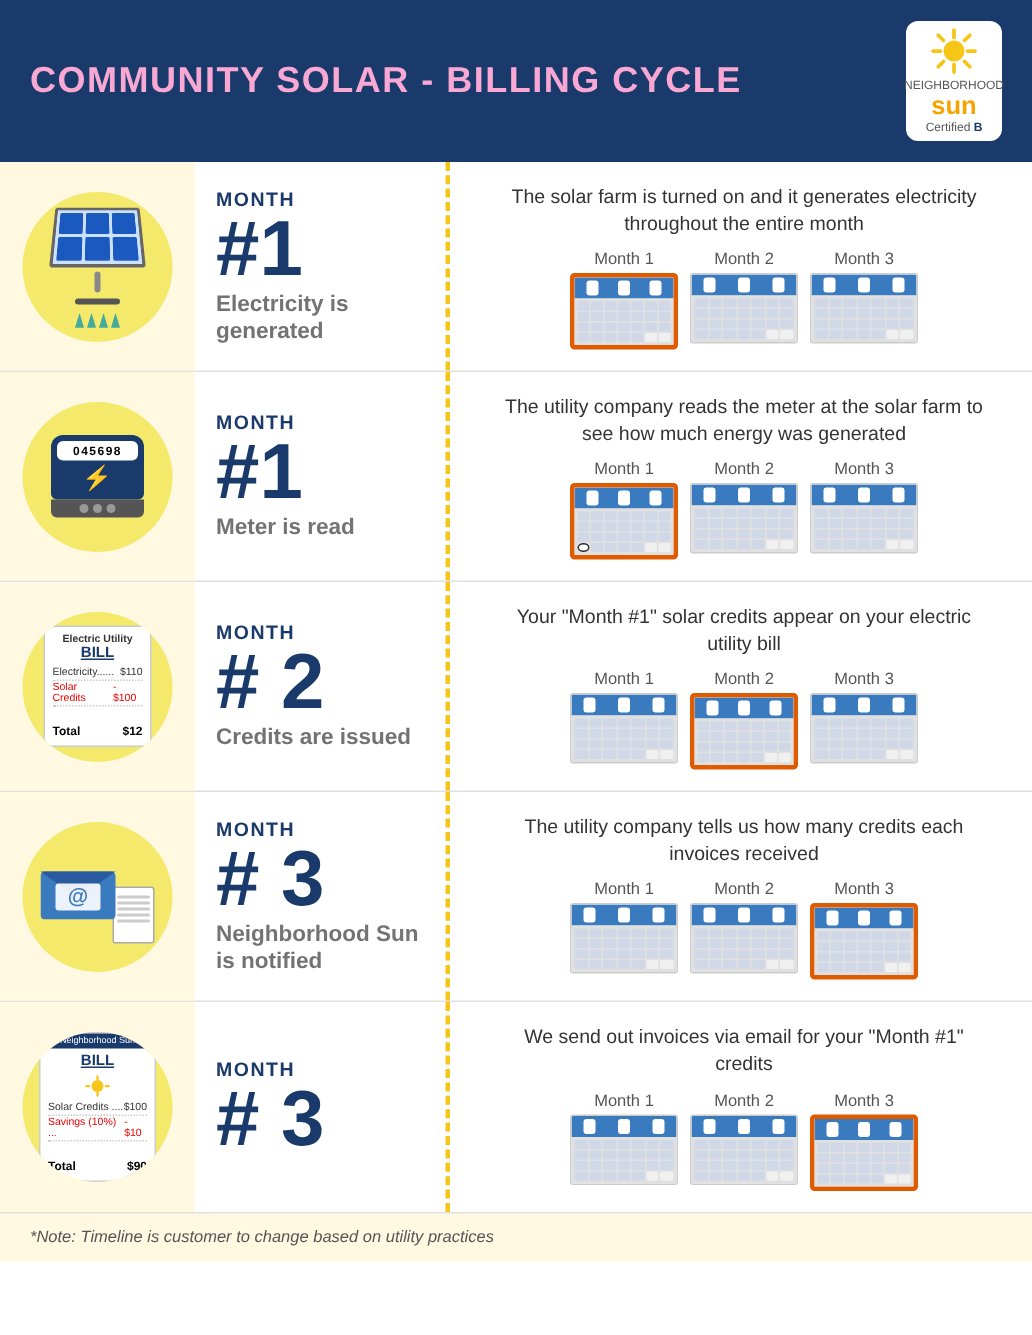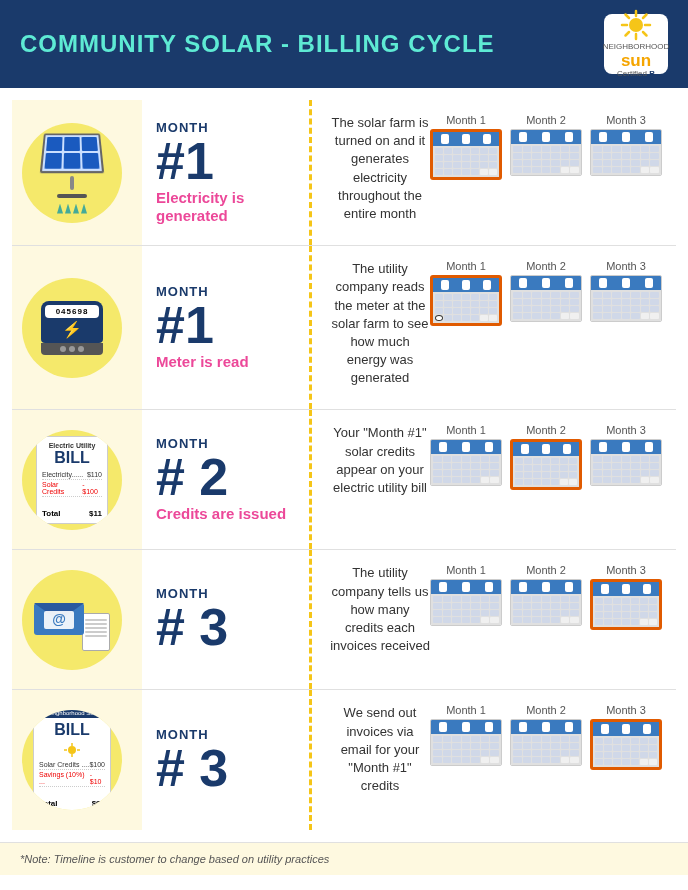--- a/index.html
+++ b/index.html
@@ -13,66 +13,67 @@
 
     
     .header {
       background: #1a3a6b;
       padding: 14px 20px;
       display: flex;
       align-items: center;
       justify-content: space-between;
     }
     .header-title {
-      color: #5eead4;
+      color: #f9a8d4;
       font-size: 24px;
       font-weight: 900;
       letter-spacing: 1px;
       text-transform: uppercase;
     }
     .logo-box {
       width: 64px;
-      height: 60px;
+      height: 80px;
       background: #fff;
       border-radius: 8px;
       display: flex;
       flex-direction: column;
       align-items: center;
       justify-content: center;
       padding: 4px;
     }
     .logo-sun {
       font-size: 10px;
       color: #f5c518;
       font-weight: bold;
       text-align: center;
       line-height: 1.1;
     }
 
     
     .main {
-      padding: 12px;
+      padding: 0;
     }
 
     
     .billing-row {
       display: flex;
       align-items: stretch;
       border-bottom: 1px solid #e0e0e0;
       background: #fff;
       min-height: 140px;
     }
 
     
     .row-icon {
       width: 130px;
       min-width: 130px;
       background: #fef9e0;
       display: flex;
       align-items: center;
+      justify-content: center;
       padding: 10px;
     }
     .icon-circle {
       width: 100px;
       height: 100px;
       border-radius: 50%;
       background: #f5e96b;
       display: flex;
       align-items: center;
       justify-content: center;
@@ -99,31 +100,31 @@
     }
     .month-number {
       font-size: 52px;
       font-weight: 900;
       color: #1a3a6b;
       line-height: 1;
     }
     .step-desc {
       font-size: 15px;
       font-weight: 700;
-      color: #ec4899;
+      color: #737373;
       margin-top: 2px;
       line-height: 1.2;
     }
 
     
     .row-right {
       flex: 1;
       padding: 14px 14px 14px 18px;
       display: flex;
-      flex-direction: row;
+      flex-direction: column;
       justify-content: space-between;
     }
     .row-description {
       font-size: 13px;
       color: #333;
       line-height: 1.4;
       text-align: center;
       max-width: 320px;
       margin: 0 auto 8px auto;
     }
@@ -298,23 +299,24 @@
     }
     .bill-title {
       text-align: center;
       font-weight: bold;
       font-size: 7px;
       color: #333;
     }
     .bill-bold {
       text-align: center;
       font-weight: 900;
-      font-size: 16px;
+      font-size: 10px;
       color: #1a3a6b;
       margin-bottom: 3px;
+      text-decoration: underline;
     }
     .bill-line {
       display: flex;
       justify-content: space-between;
       border-bottom: 1px dotted #ccc;
       padding: 1px 0;
       color: #333;
     }
     .bill-line.red { color: #e00; }
     .bill-total {
@@ -720,21 +722,21 @@
             <div class="bill-line">
               <span>Electricity......</span>
               <span>$110</span>
             </div>
             <div class="bill-line red">
               <span>Solar Credits</span>
               <span>- $100</span>
             </div>
             <div class="bill-total">
               <span>Total</span>
-              <span>$11</span>
+              <span>$12</span>
             </div>
           </div>
         </div>
       </div>
       <div class="row-label">
         <span class="month-label">MONTH</span>
         <span class="month-number"># 2</span>
         <span class="step-desc">Credits are issued</span>
       </div>
       <div class="row-right">
@@ -884,20 +886,21 @@
                 <rect x="10" y="16" width="30" height="18" rx="2" fill="white" opacity="0.9"></rect>
                 <text x="25" y="29" text-anchor="middle" font-size="14" font-weight="bold" fill="#3a7abf">@</text>
               </svg>
             </div>
           </div>
         </div>
       </div>
       <div class="row-label">
         <span class="month-label">MONTH</span>
         <span class="month-number"># 3</span>
+        <span class="step-desc">Neighborhood Sun is notified</span>
       </div>
       <div class="row-right">
         <div class="row-description">The utility company tells us how many credits each invoices received</div>
         <div class="calendars">
           <div class="cal-group">
             <span class="cal-label">Month 1</span>
             <div class="cal">
               <div class="cal-header">
                   <span></span>
                   <span></span>

